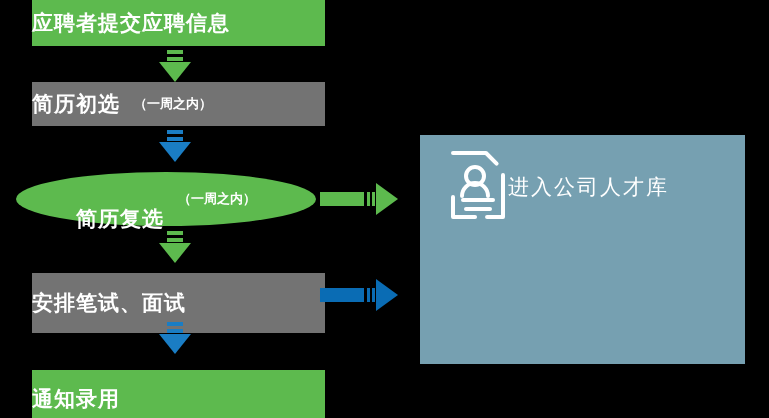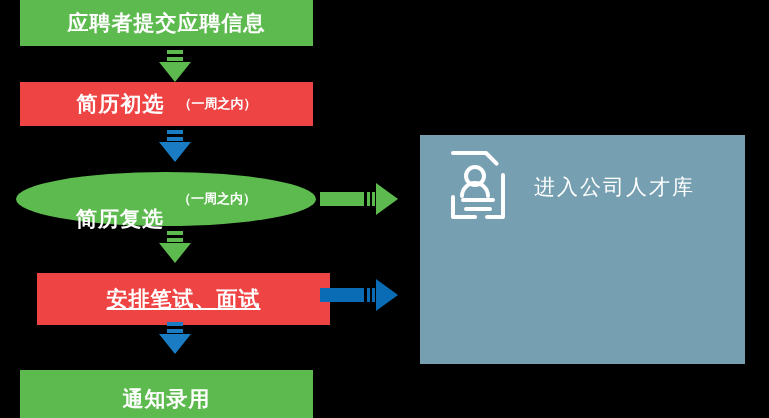--- a/index.html
+++ b/index.html
@@ -14,38 +14,38 @@
     background: #000000;
     overflow: hidden;
     font-family: "Liberation Sans", "DejaVu Sans", sans-serif;
   }
 
   
   .proc-box {
     position: absolute;
     display: flex;
     align-items: center;
-    justify-content: center;
     color: #ffffff;
     font-weight: bold;
     white-space: nowrap;
     letter-spacing: 1px;
+    margin-left: 12px;
   }
   .proc-box .main-label {
     font-size: 21px;
     font-weight: bold;
   }
   .proc-box .sub-label {
     font-size: 13px;
     font-weight: bold;
     margin-left: 14px;
     letter-spacing: 0px;
   }
   .green-fill { background: #5dba4e; }
-  .blue-fill  { background: #ef4444; }
+  .blue-fill  { background: #737373; }
 
   
   .proc-ellipse {
     position: absolute;
     display: flex;
     align-items: center;
     justify-content: center;
     border-radius: 50%;
     background: #5dba4e;
     color: #ffffff;
@@ -117,21 +117,20 @@
     left: 28px;
     top: 14px;
     display: flex;
     align-items: center;
   }
   #panel-title {
     color: #ffffff;
     font-size: 21px;
     font-weight: normal;
     letter-spacing: 2px;
-    margin-left: 26px;
     white-space: nowrap;
   }
   #panel-note {
     position: absolute;
     left: 22px;
     top: 118px;
     width: 290px;
     color: #ffffff;
     font-size: 14.5px;
     line-height: 23px;
@@ -183,21 +182,21 @@
   </div>
 
   <div class="down-arrow green" style="left:150px; top:231px; width:50px; height:30px;">
     <div class="shaft" style="top:0px;">
       <div class="bar"></div>
       <div class="bar"></div>
     </div>
     <div class="head" style="top:12px;"></div>
   </div>
 
-  <div class="proc-box blue-fill" style="left:37px; top:273px; width:293px; height:52px;text-decoration:underline;">
+  <div class="proc-box blue-fill" style="left:20px; top:273px; width:293px; height:60px;">
     <span class="main-label">安排笔试、面试</span>
   </div>
 
   <div class="right-arrow blue" style="left:320px; top:279px; width:78px; height:32px;">
     <div class="seg" style="left:0px;  width:44px;"></div>
     <div class="seg" style="left:47px; width:3px;"></div>
     <div class="seg" style="left:52px; width:3px;"></div>
     <div class="head" style="left:56px;"></div>
   </div>
 

